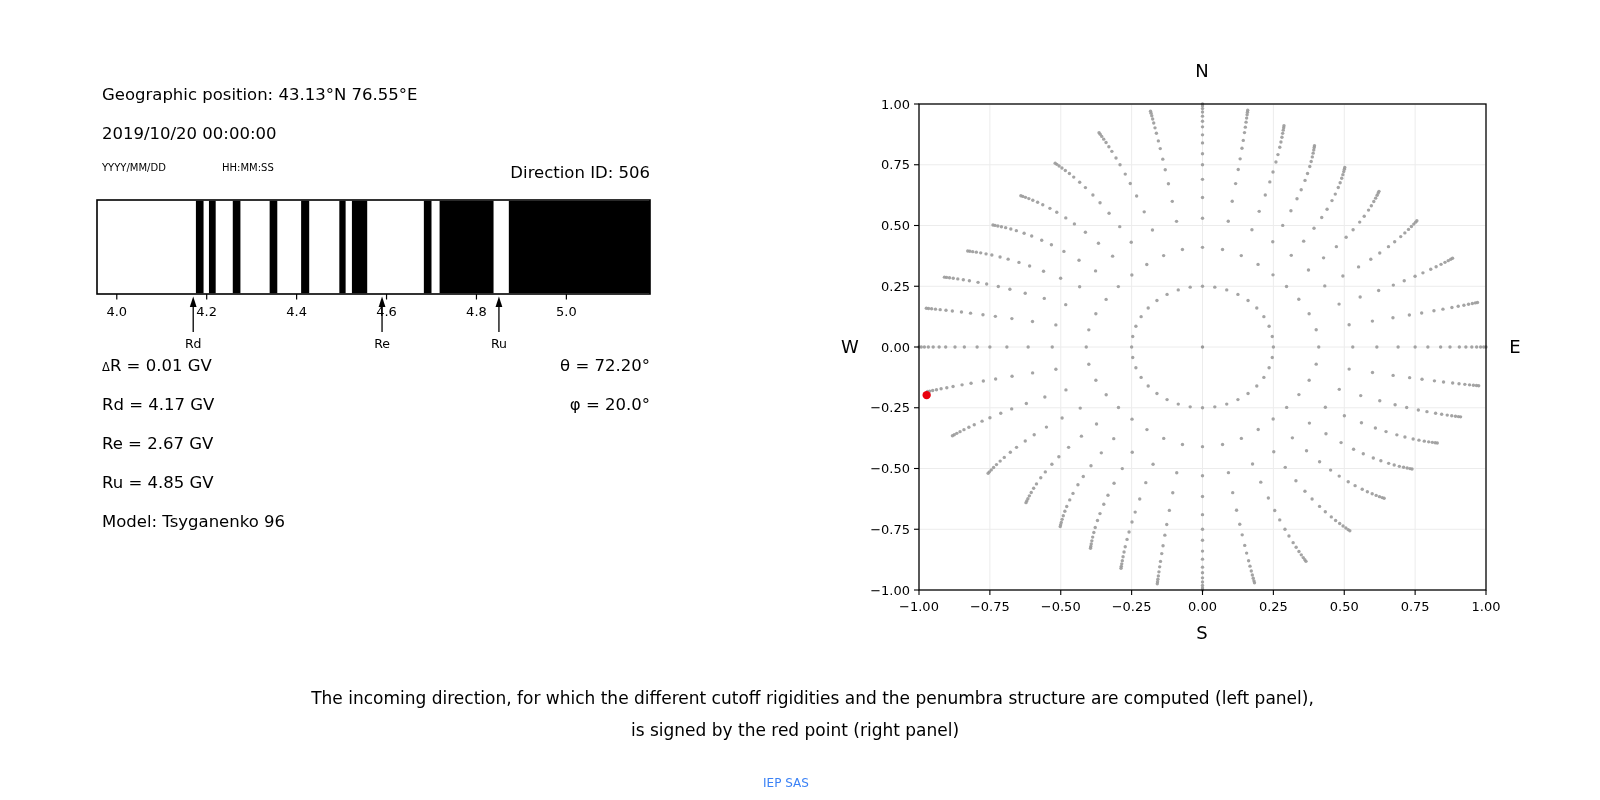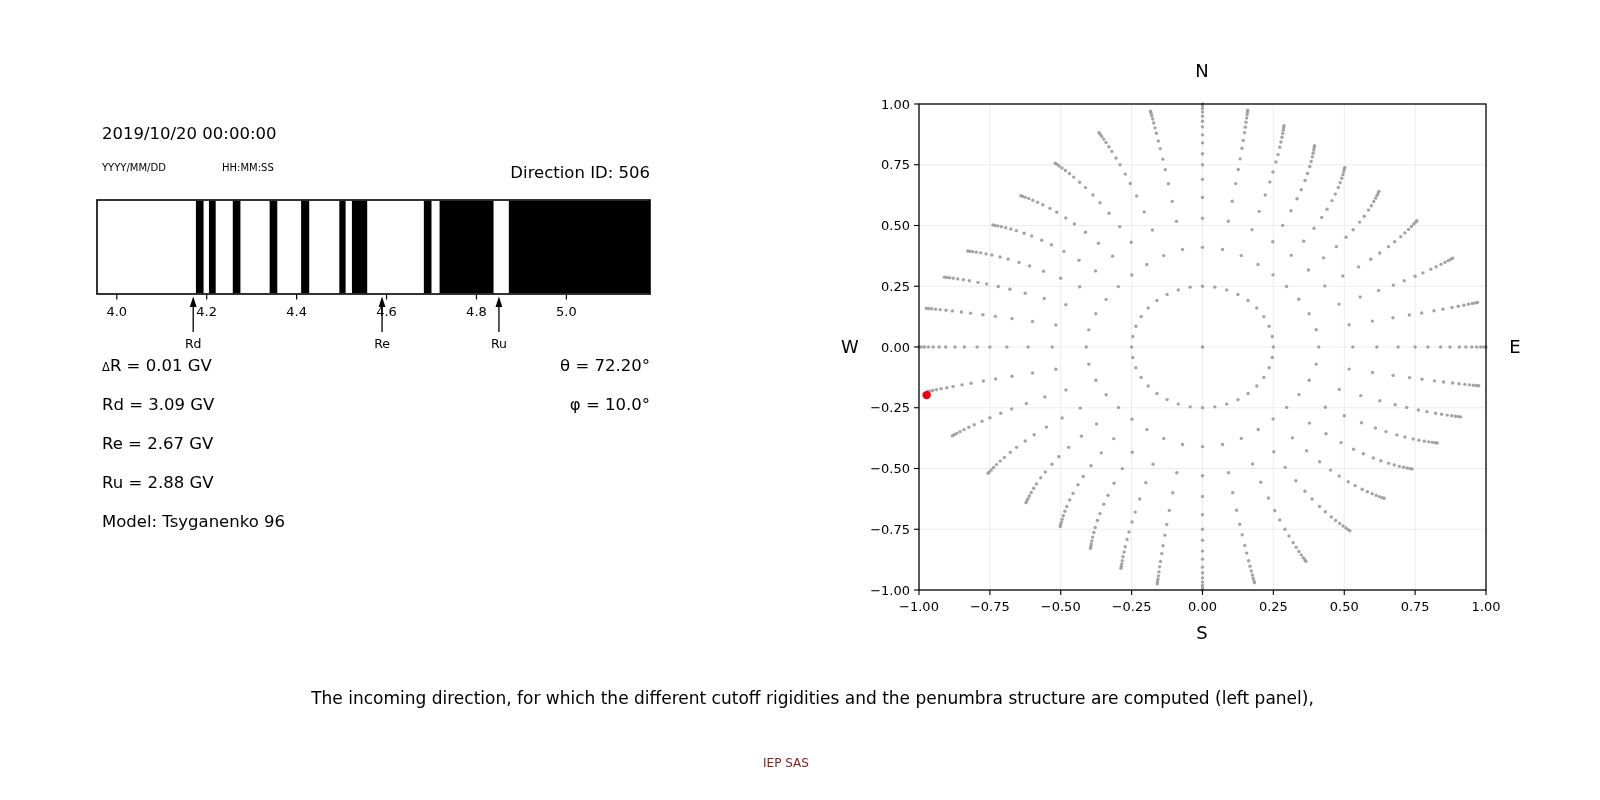--- a/index.html
+++ b/index.html
@@ -9,29 +9,30 @@
     font-family:"DejaVu Sans","Liberation Sans",sans-serif; color:#000;
     overflow:hidden;
   }
   .abs { position:absolute; }
   .t16 { font-size:16.5px; line-height:20px; white-space:nowrap; }
   .t12 { font-size:10px; line-height:14px; white-space:nowrap; }
   .right-align { text-align:right; }
   .small-delta { font-size:11.5px; }
   .compass { font-size:18px; width:44px; text-align:center; }
   .caption-line { width:1590px; text-align:center; font-size:17px; }
-  .credit { width:1572px; text-align:center; font-size:12px; color:#7f1d1d; }
+  .credit { width:1572px; text-align:center; font-size:12px; color:#3b82f6;margin-top:20px; }
   svg { position:absolute; overflow:visible; }
   svg text { font-family:"DejaVu Sans","Liberation Sans",sans-serif; fill:#000; }
 </style>
 </head>
 <body>
 
 <div class="page">
 
+  <div class="abs t16" style="left:102px; top:85px;">Geographic position: 43.13°N 76.55°E</div>
   <div class="abs t16" style="left:102px; top:124px;">2019/10/20 00:00:00</div>
   <div class="abs t12" style="left:102px; top:161px;">YYYY/MM/DD</div>
   <div class="abs t12" style="left:222px; top:161px;">HH:MM:SS</div>
   <div class="abs t16 right-align" style="right:950px; top:163px;">Direction ID: 506</div>
 
   <svg id="penumbra-svg" style="left:95px; top:199px;" width="562" height="160">
       <rect x="2" y="1" width="553" height="94" fill="#ffffff" stroke="none"></rect>
       <rect x="100.91056910569115" y="1.8" width="7.643089430894065" height="92.4" fill="#000000"></rect>
       <rect x="113.94878048780492" y="1.8" width="6.743902439024254" height="92.4" fill="#000000"></rect>
       <rect x="137.77723577235776" y="1.8" width="7.643089430894463" height="92.4" fill="#000000"></rect>
@@ -60,26 +61,26 @@
       <text x="98.21300813008128" y="149" font-size="12.5" text-anchor="middle">Rd</text>
       <line x1="287.0422764227642" y1="133" x2="287.0422764227642" y2="101" stroke="#000" stroke-width="1.3"></line>
       <polygon points="283.6422764227642,108 290.44227642276417,108 287.0422764227642,97.5" fill="#000"></polygon>
       <text x="287.0422764227642" y="149" font-size="12.5" text-anchor="middle">Re</text>
       <line x1="403.93658536585355" y1="133" x2="403.93658536585355" y2="101" stroke="#000" stroke-width="1.3"></line>
       <polygon points="400.53658536585357,108 407.3365853658535,108 403.93658536585355,97.5" fill="#000"></polygon>
       <text x="403.93658536585355" y="149" font-size="12.5" text-anchor="middle">Ru</text>
     </svg>
 
   <div class="abs t16" style="left:102px; top:356px;"><span class="small-delta">Δ</span><span>R = 0.01 GV</span></div>
-  <div class="abs t16" style="left:102px; top:395px;">Rd = 3.09 GV</div>
+  <div class="abs t16" style="left:102px; top:395px;">Rd = 4.17 GV</div>
   <div class="abs t16" style="left:102px; top:434px;">Re = 2.67 GV</div>
-  <div class="abs t16" style="left:102px; top:473px;">Ru = 2.88 GV</div>
+  <div class="abs t16" style="left:102px; top:473px;">Ru = 4.85 GV</div>
   <div class="abs t16" style="left:102px; top:512px;">Model: Tsyganenko 96</div>
   <div class="abs t16 right-align" style="right:950px; top:356px;">θ = 72.20°</div>
-  <div class="abs t16 right-align" style="right:950px; top:395px;">φ = 10.0°</div>
+  <div class="abs t16 right-align" style="right:950px; top:395px;">φ = 20.0°</div>
 
   <svg id="direction-svg" style="left:855px; top:96px;" width="660" height="545">
       <line x1="134.875" y1="8.7" x2="134.875" y2="493.3" stroke="#ececec" stroke-width="1"></line>
       <line x1="64.7" y1="433.25" x2="630.3" y2="433.25" stroke="#ececec" stroke-width="1"></line>
       <line x1="205.75" y1="8.7" x2="205.75" y2="493.3" stroke="#ececec" stroke-width="1"></line>
       <line x1="64.7" y1="372.5" x2="630.3" y2="372.5" stroke="#ececec" stroke-width="1"></line>
       <line x1="276.625" y1="8.7" x2="276.625" y2="493.3" stroke="#ececec" stroke-width="1"></line>
       <line x1="64.7" y1="311.75" x2="630.3" y2="311.75" stroke="#ececec" stroke-width="1"></line>
       <line x1="347.5" y1="8.7" x2="347.5" y2="493.3" stroke="#ececec" stroke-width="1"></line>
       <line x1="64.7" y1="251" x2="630.3" y2="251" stroke="#ececec" stroke-width="1"></line>
@@ -707,15 +708,16 @@
       <line x1="64" y1="8" x2="59" y2="8" stroke="#000" stroke-width="1.1"></line>
       <text x="55" y="12.5" font-size="13" text-anchor="end">1.00</text>
     </svg>
 
   <div class="abs compass" style="left:1180px; top:60px;">N</div>
   <div class="abs compass" style="left:1180px; top:622px;">S</div>
   <div class="abs compass" style="left:828px; top:336px;">W</div>
   <div class="abs compass" style="left:1493px; top:336px;">E</div>
 
   <div class="abs caption-line" style="left:0px; top:688px;padding-left:35px;">The incoming direction, for which the different cutoff rigidities and the penumbra structure are computed (left panel),</div>
+  <div class="abs caption-line" style="left:0px; top:720px;">is signed by the red point (right panel)</div>
   <div class="abs credit" style="left:0px; top:756px;">IEP SAS</div>
 
 </div>
 
 </body></html>

